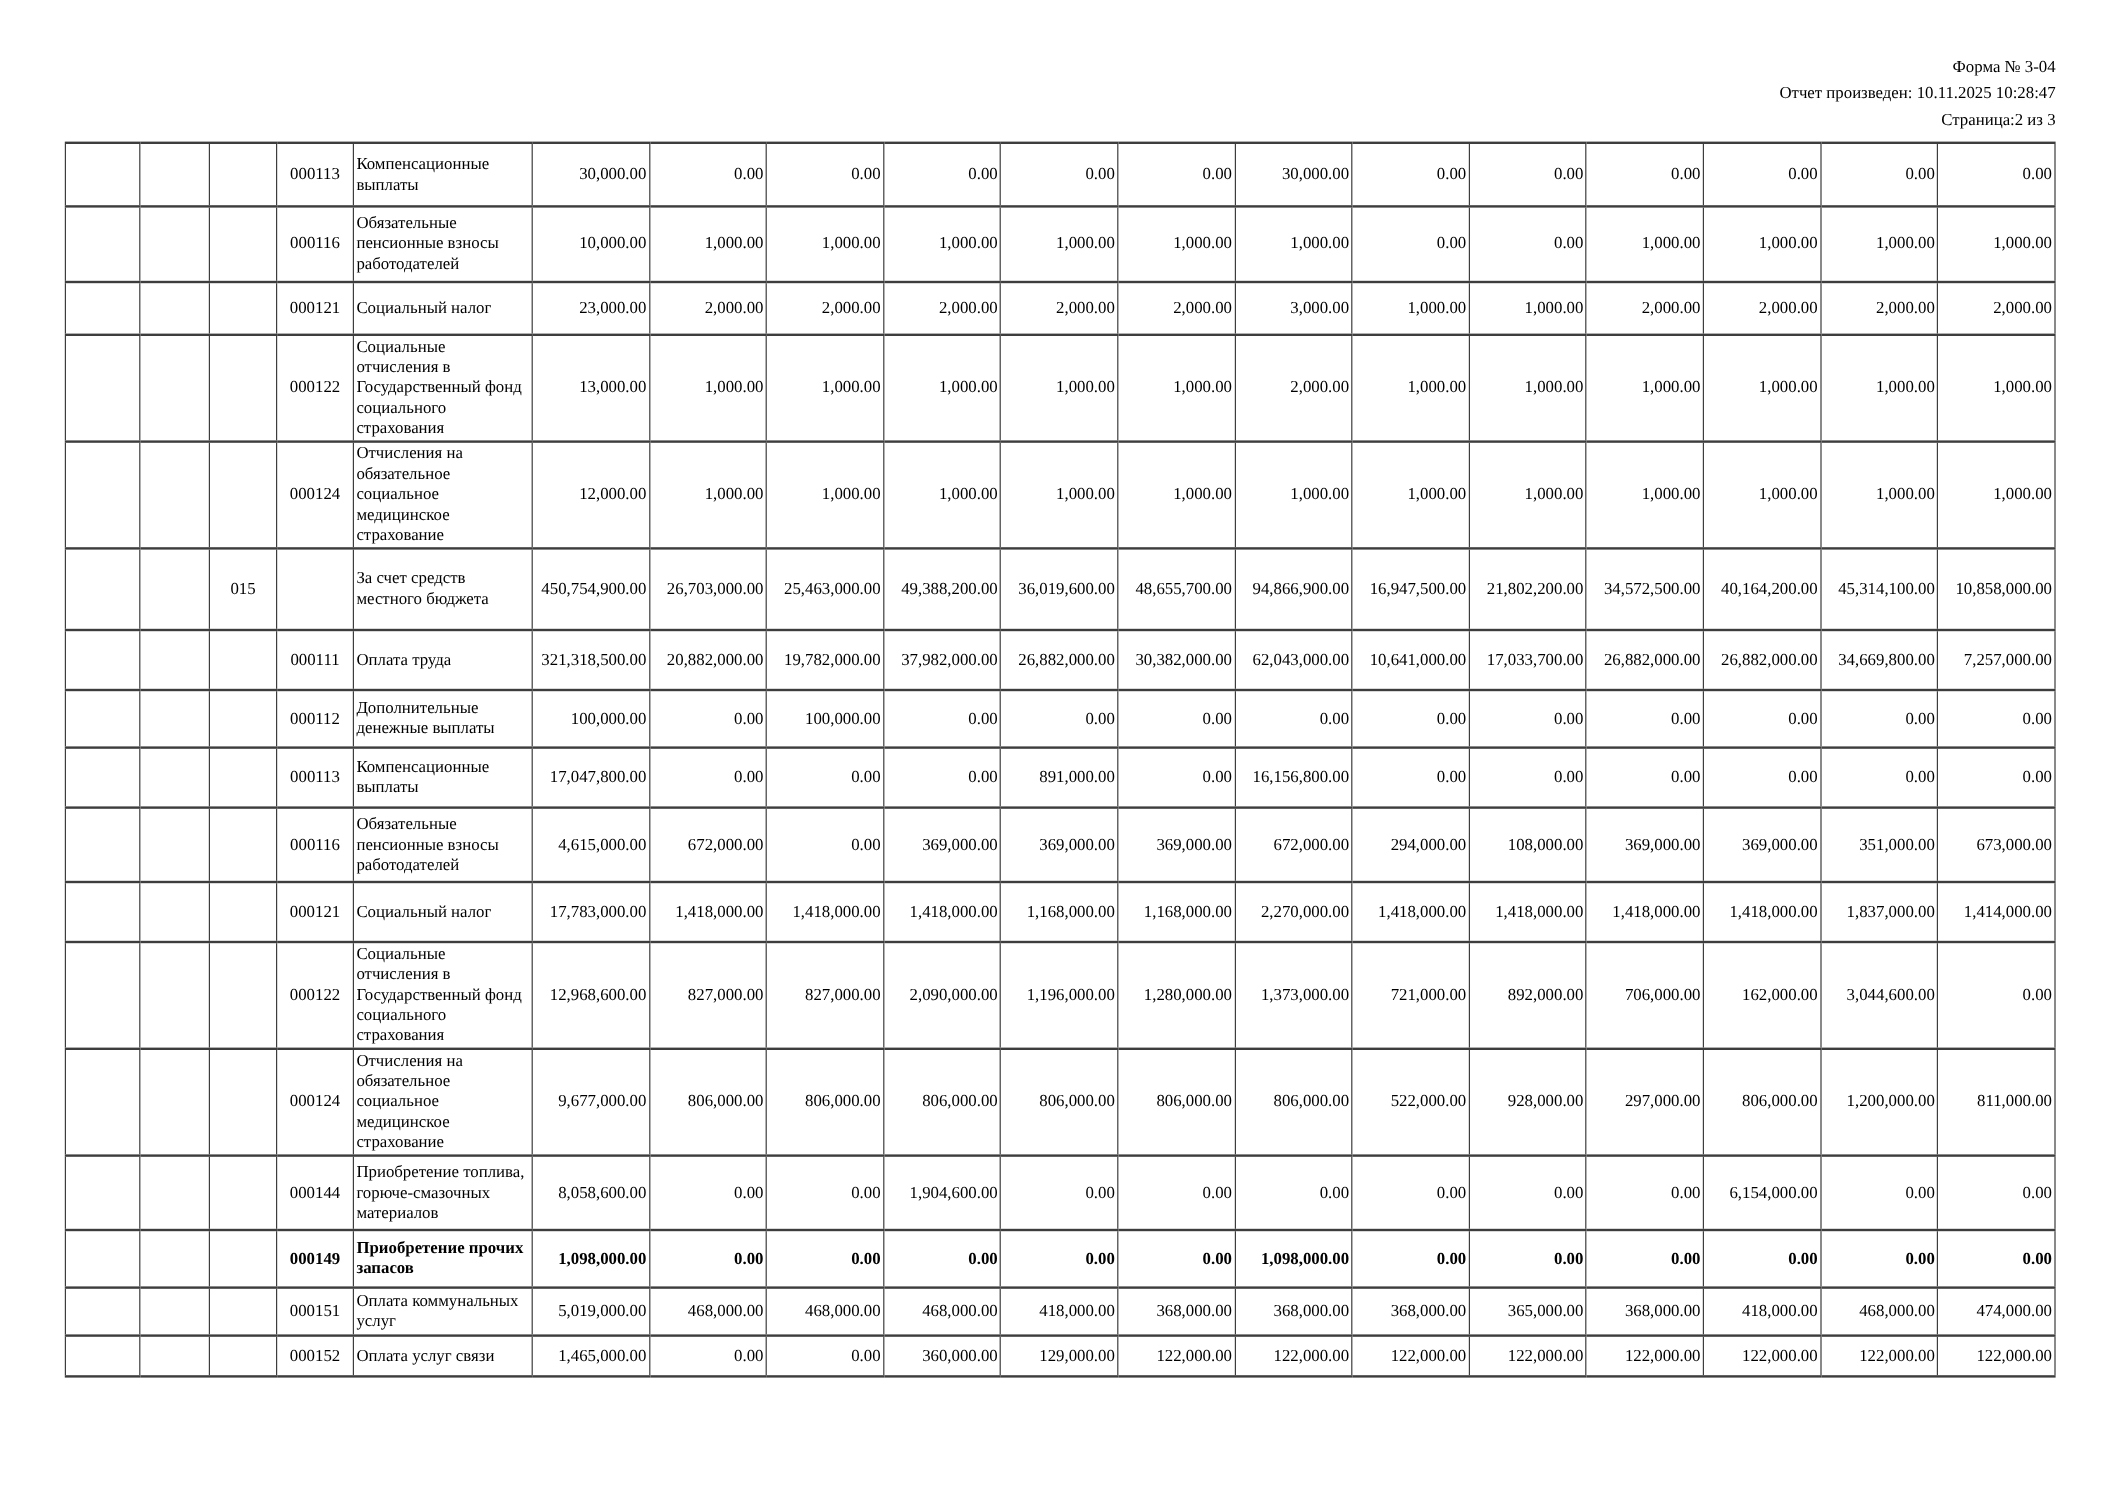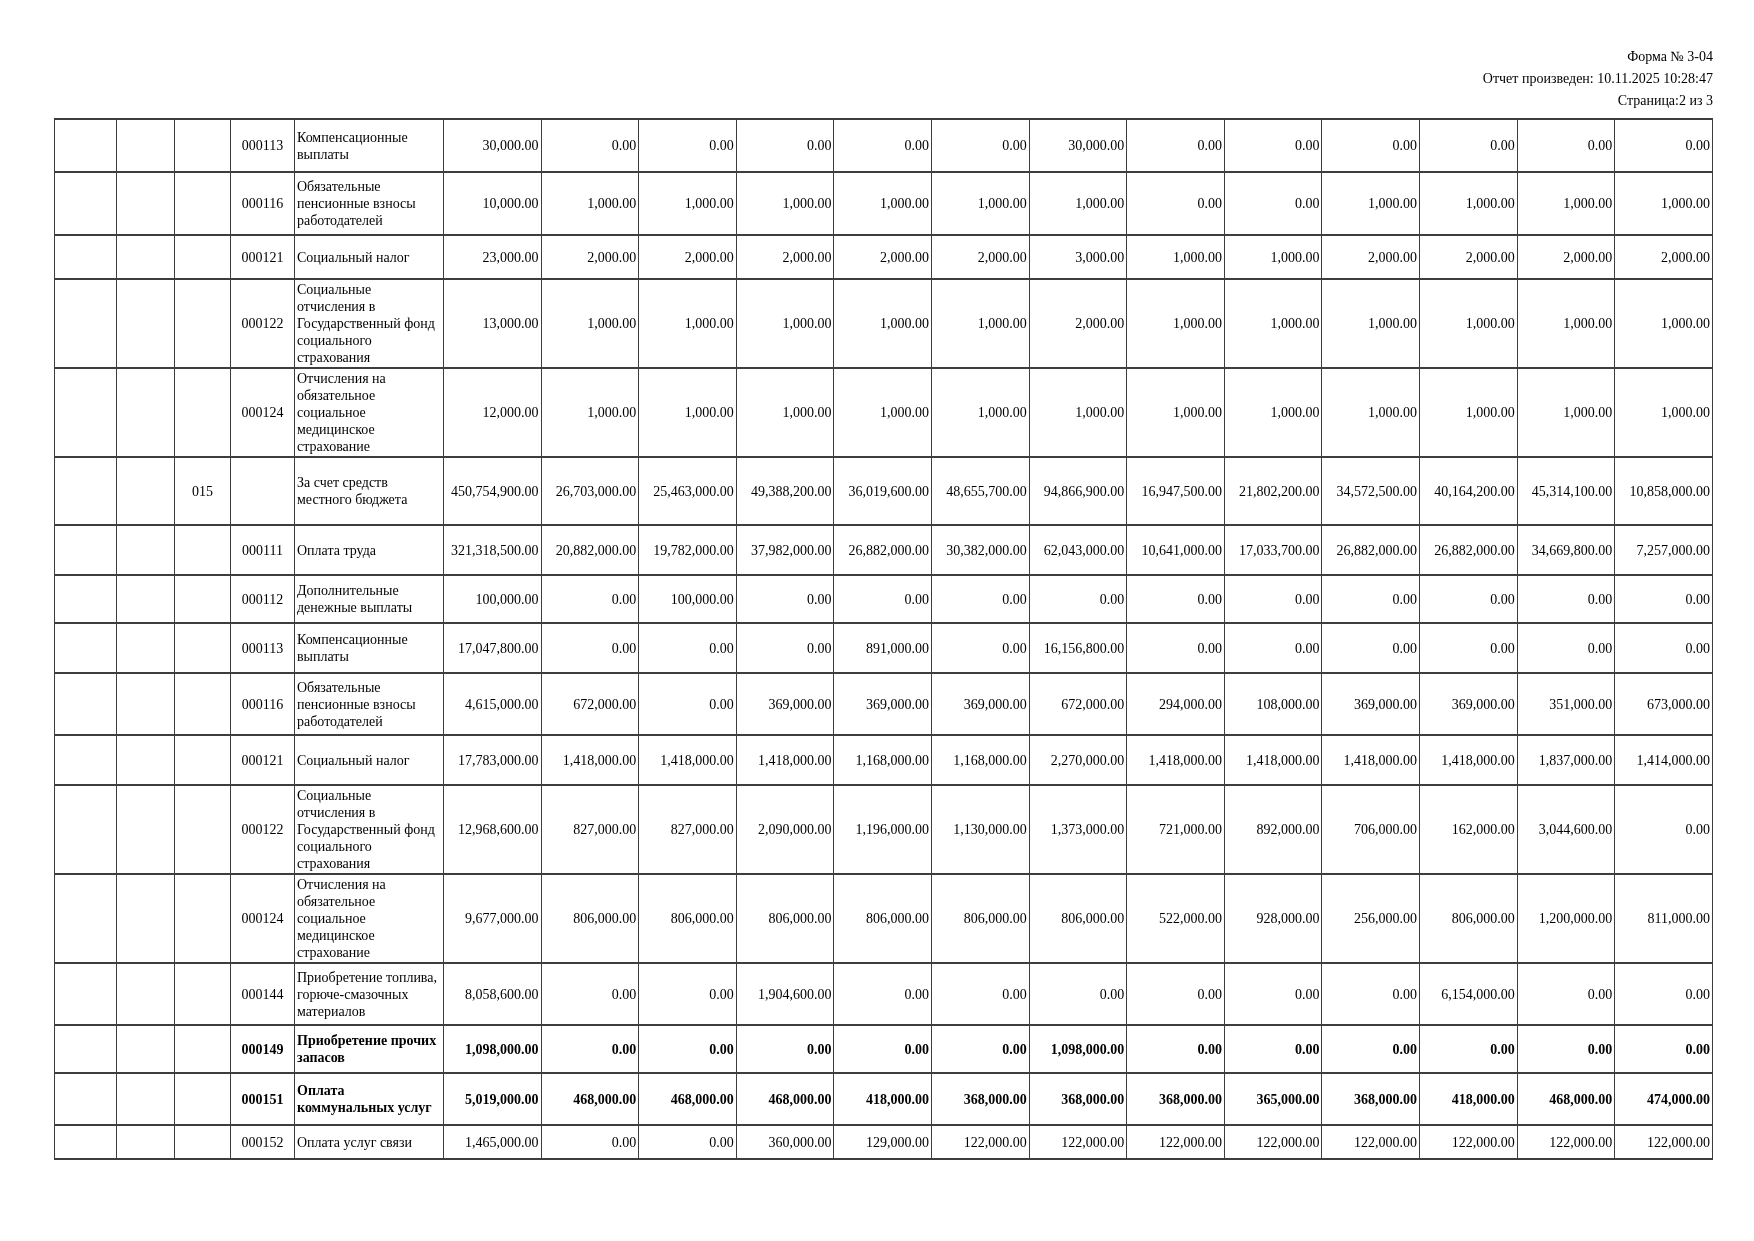--- a/index.html
+++ b/index.html
@@ -313,21 +313,21 @@
     <td class="cell-empty"></td>
     <td class="cell-empty"></td>
     <td class="cell-code3"></td>
     <td class="cell-code4">000122</td>
     <td class="cell-name">Социальные отчисления в Государственный фонд социального страхования</td>
   <td class="cell-num">12,968,600.00</td>
         <td class="cell-num">827,000.00</td>
         <td class="cell-num">827,000.00</td>
         <td class="cell-num">2,090,000.00</td>
         <td class="cell-num">1,196,000.00</td>
-        <td class="cell-num">1,130,000.00</td>
+        <td class="cell-num">1,280,000.00</td>
         <td class="cell-num">1,373,000.00</td>
         <td class="cell-num">721,000.00</td>
         <td class="cell-num">892,000.00</td>
         <td class="cell-num">706,000.00</td>
         <td class="cell-num">162,000.00</td>
         <td class="cell-num">3,044,600.00</td>
         <td class="cell-num">0.00</td>
       </tr>
       <tr style="height: 84px;">
     <td class="cell-empty"></td>
@@ -337,21 +337,21 @@
     <td class="cell-name">Отчисления на обязательное социальное медицинское страхование</td>
   <td class="cell-num">9,677,000.00</td>
         <td class="cell-num">806,000.00</td>
         <td class="cell-num">806,000.00</td>
         <td class="cell-num">806,000.00</td>
         <td class="cell-num">806,000.00</td>
         <td class="cell-num">806,000.00</td>
         <td class="cell-num">806,000.00</td>
         <td class="cell-num">522,000.00</td>
         <td class="cell-num">928,000.00</td>
-        <td class="cell-num">256,000.00</td>
+        <td class="cell-num">297,000.00</td>
         <td class="cell-num">806,000.00</td>
         <td class="cell-num">1,200,000.00</td>
         <td class="cell-num">811,000.00</td>
       </tr>
       <tr style="height: 62px;">
     <td class="cell-empty"></td>
     <td class="cell-empty"></td>
     <td class="cell-code3"></td>
     <td class="cell-code4">000144</td>
     <td class="cell-name">Приобретение топлива, горюче-смазочных материалов</td>
@@ -382,21 +382,21 @@
         <td class="cell-num">0.00</td>
         <td class="cell-num">0.00</td>
         <td class="cell-num">1,098,000.00</td>
         <td class="cell-num">0.00</td>
         <td class="cell-num">0.00</td>
         <td class="cell-num">0.00</td>
         <td class="cell-num">0.00</td>
         <td class="cell-num">0.00</td>
         <td class="cell-num">0.00</td>
       </tr>
-      <tr style="height: 52px; font-weight: bold;">
+      <tr style="height: 40px;">
     <td class="cell-empty"></td>
     <td class="cell-empty"></td>
     <td class="cell-code3"></td>
     <td class="cell-code4">000151</td>
     <td class="cell-name">Оплата коммунальных услуг</td>
   <td class="cell-num">5,019,000.00</td>
         <td class="cell-num">468,000.00</td>
         <td class="cell-num">468,000.00</td>
         <td class="cell-num">468,000.00</td>
         <td class="cell-num">418,000.00</td>

